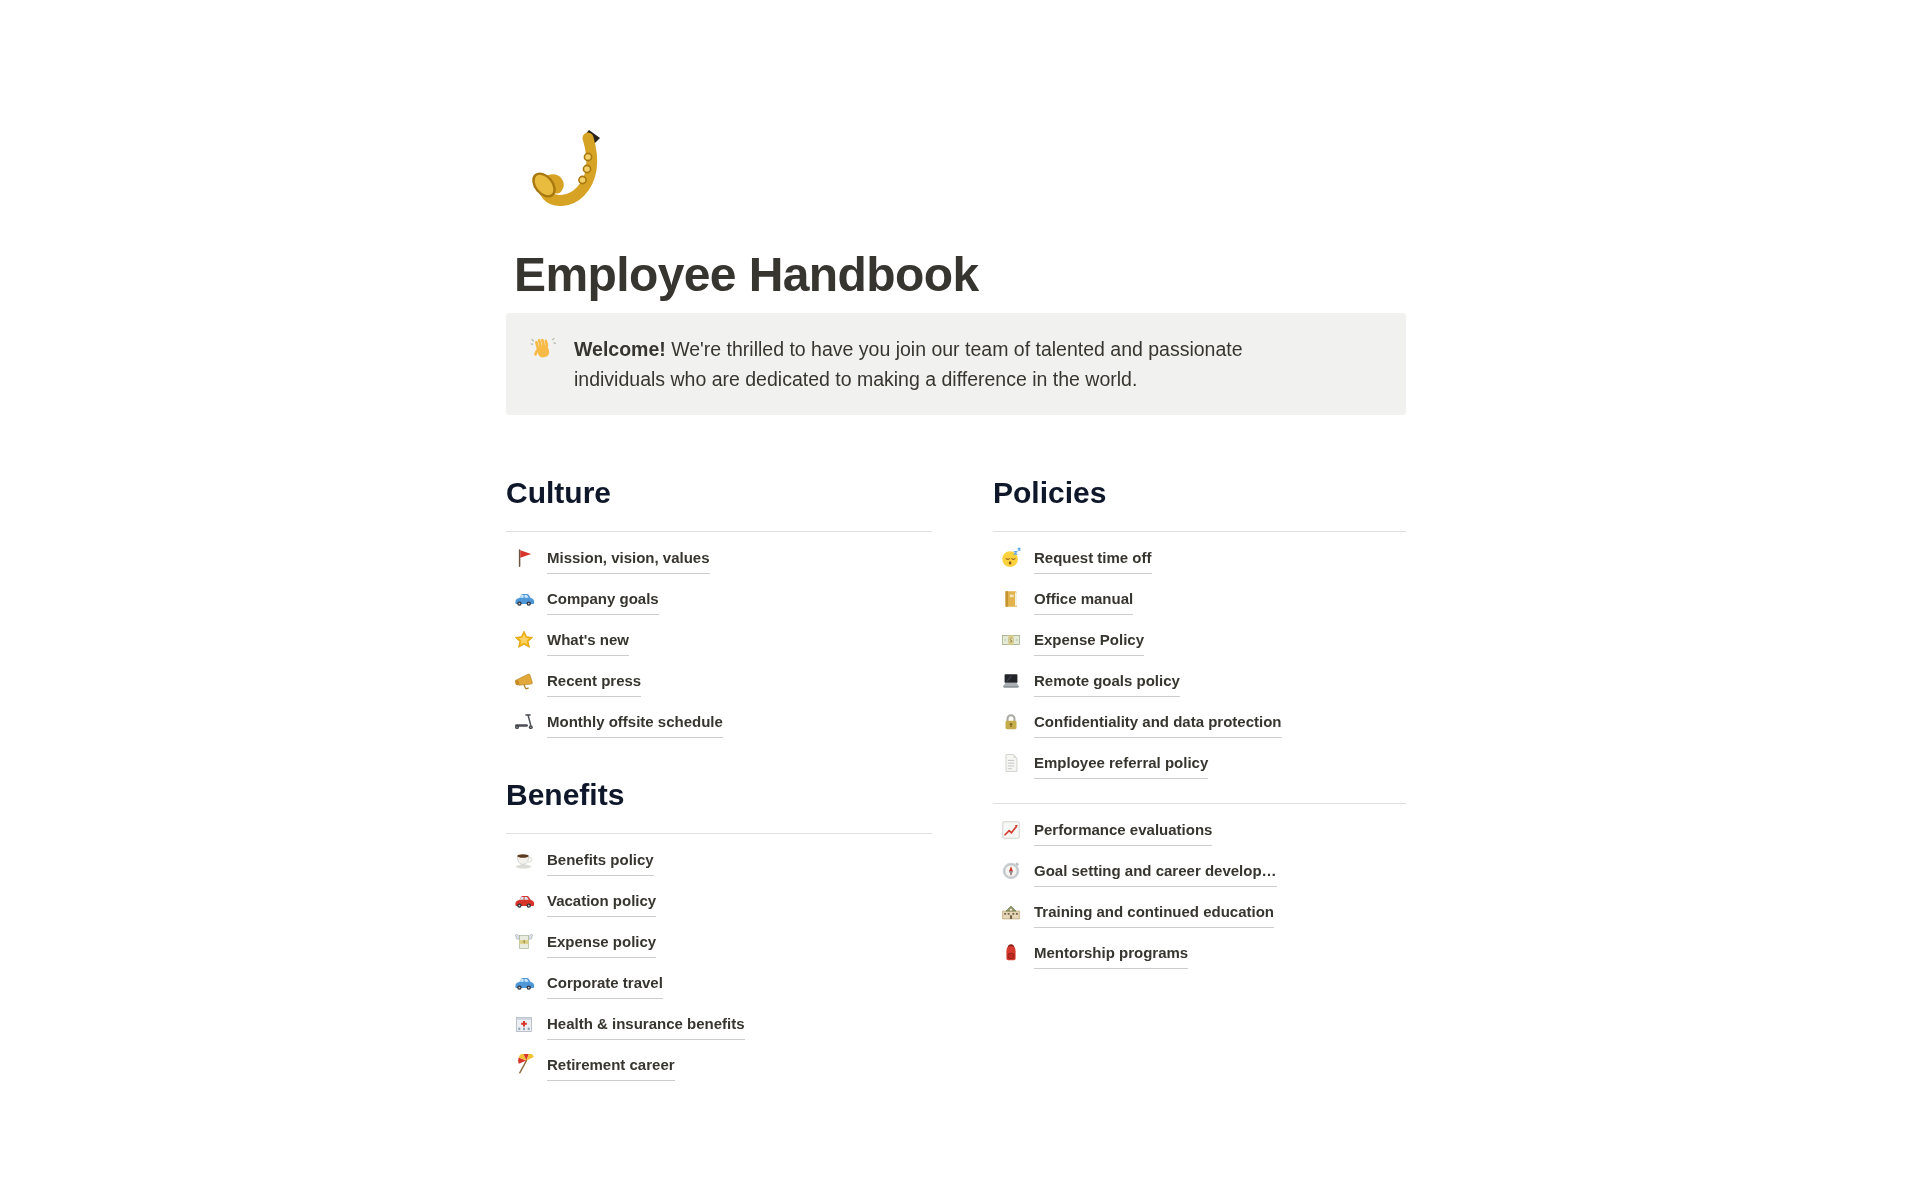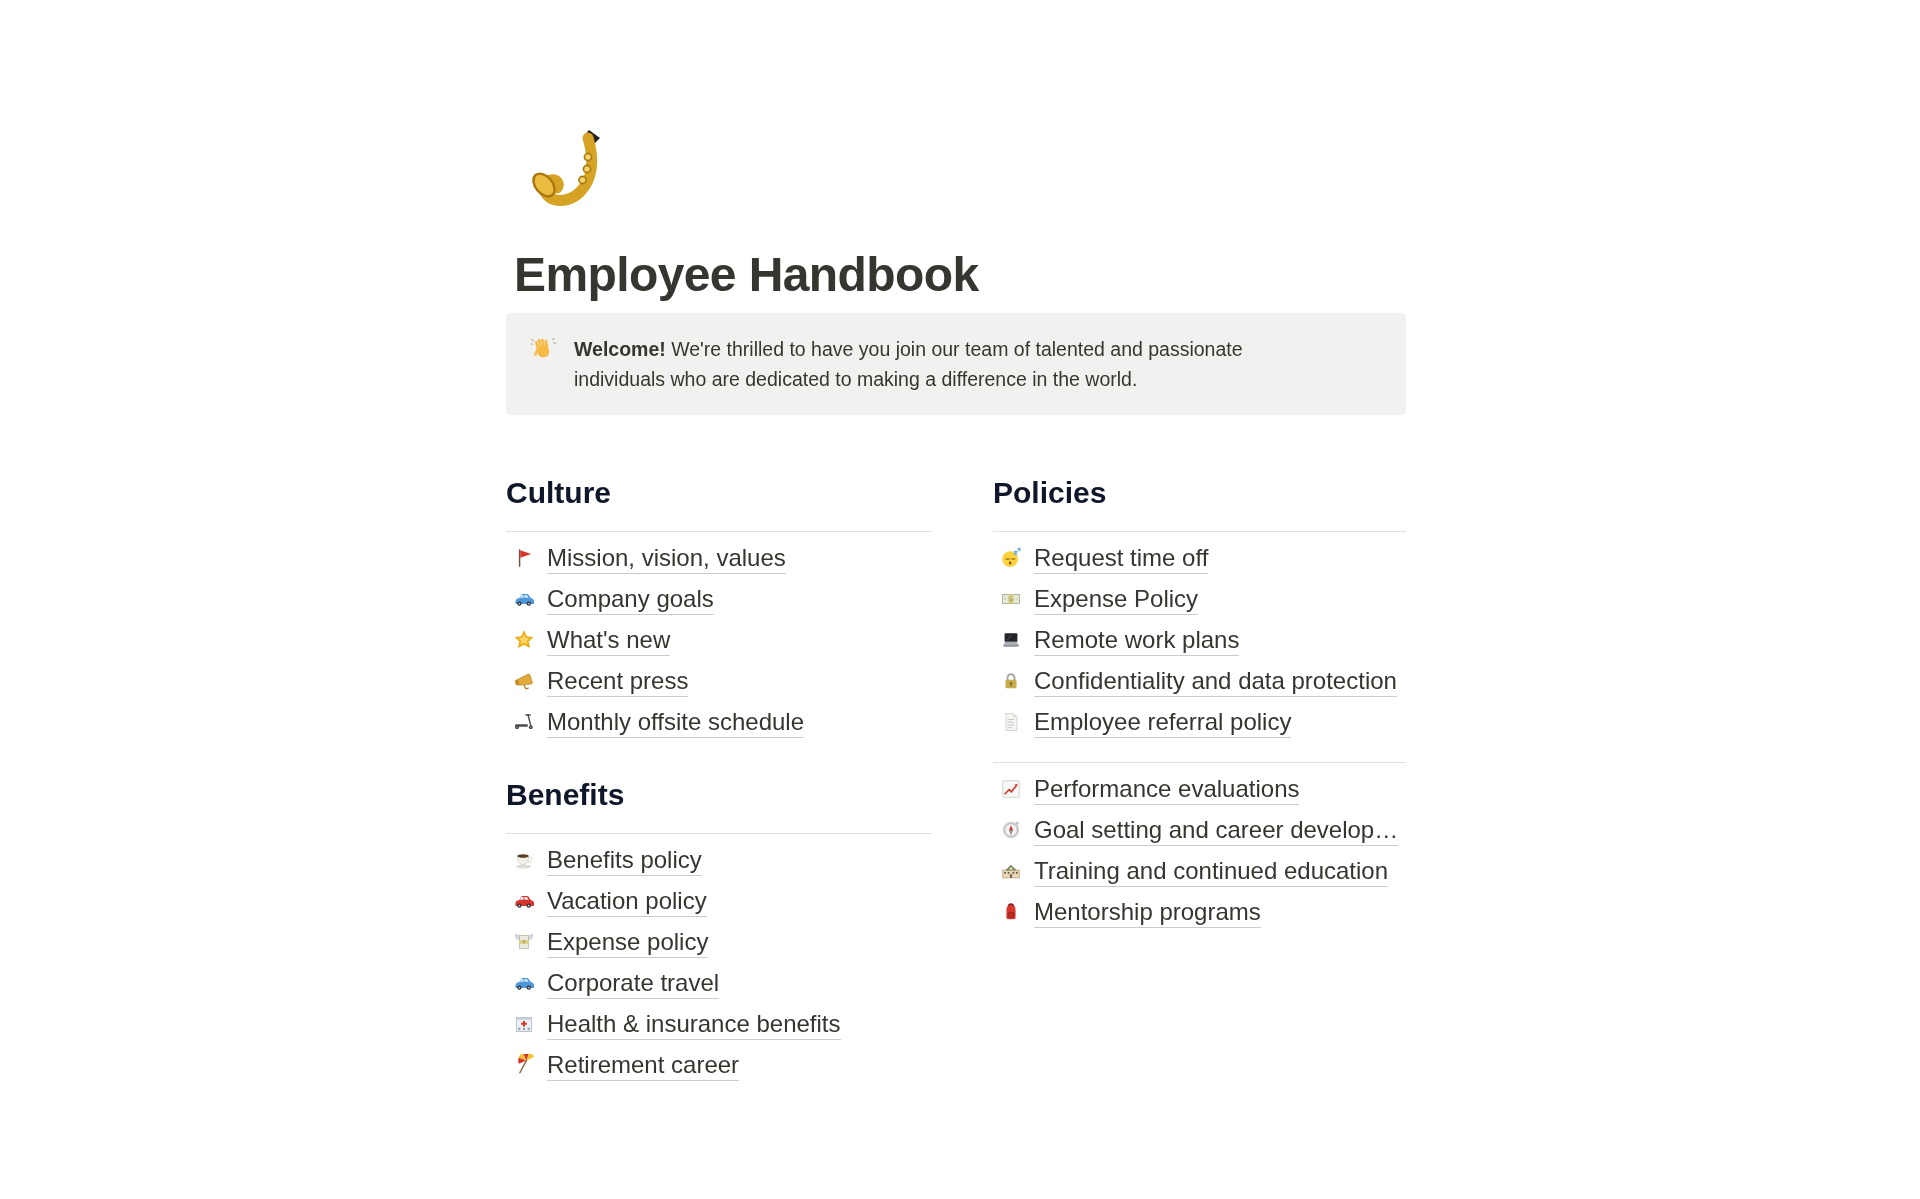--- a/index.html
+++ b/index.html
@@ -33,22 +33,23 @@
   .item{
     display:flex;align-items:center;padding:5px 0 5px 6px;cursor:pointer;
     color:#37352F;text-decoration:none;
   }
   .item .ico{
     width:24px;height:24px;flex:none;margin-right:11px;
     display:flex;align-items:center;justify-content:center;
   }
   .item .ico svg{width:22px;height:22px;display:block;}
   .item .lbl{
-    font-size:24px;line-height:30px;white-space:nowrap;
+    font-size:15px;line-height:30px;white-space:nowrap;
     border-bottom:1.5px solid rgba(55,53,47,0.25);
+    font-weight:bold;
   }
 </style>
 </head>
 <body>
 
 <div class="content">
 
   <div class="page-icon">
     <span>
       <svg viewBox="0 0 100 100">
@@ -259,40 +260,51 @@
                   <path d="M15.4 5 h3.2 l-3.2 2.8 h3.2"></path>
                   <path d="M19.8 1.4 h2.2 l-2.2 2 h2.2"></path>
                 </g>
               </svg>
             </span>
             <span class="lbl">Request time off</span>
           </a>
           <a class="item">
             <span class="ico">
               <svg viewBox="0 0 24 24">
+                <path d="M6 3.5 h10.6 q1.9 0 1.9 1.9 V20.5 H7.9 Q6 20.5 6 18.6 z" fill="#e2b24c"></path>
+                <rect x="16.4" y="4.8" width="2.1" height="14.6" fill="#f8f4e6"></rect>
+                <rect x="6" y="3.5" width="2.6" height="17" fill="#c2922f"></rect>
+                <rect x="10.6" y="7" width="4.4" height="3" rx="0.5" fill="#f3e3b8"></rect>
+              </svg>
+            </span>
+            <span class="lbl">Office manual</span>
+          </a>
+          <a class="item">
+            <span class="ico">
+              <svg viewBox="0 0 24 24">
                 <rect x="2.8" y="7" width="18.4" height="10" fill="#e4e9d8" stroke="#97a57f" stroke-width="0.8"></rect>
                 <rect x="9.2" y="7" width="5.6" height="10" fill="#dfd08a"></rect>
                 <ellipse cx="12" cy="12" rx="2.6" ry="3.4" fill="#efe6bb" stroke="#b3a558" stroke-width="0.6"></ellipse>
                 <text x="12" y="14.2" font-size="6" text-anchor="middle" fill="#7d7026" font-family="DejaVu Sans">$</text>
                 <circle cx="5.6" cy="12" r="1.1" fill="#c9d4b4"></circle>
                 <circle cx="18.4" cy="12" r="1.1" fill="#c9d4b4"></circle>
               </svg>
             </span>
             <span class="lbl">Expense Policy</span>
           </a>
           <a class="item">
             <span class="ico">
               <svg viewBox="0 0 24 24">
                 <rect x="5" y="4.5" width="14" height="9.5" rx="1" fill="#23242a"></rect>
                 <path d="M6.4 12.6 L11.6 6.2 h2 L8.4 12.6 z" fill="#3c3f49"></path>
                 <path d="M3.5 17.5 h17 l-2.4 -3.2 H5.9 z" fill="#aab0b6"></path>
                 <path d="M3.5 17.5 h17 v.9 a.9 .9 0 0 1 -.9 .9 H4.4 a.9 .9 0 0 1 -.9 -.9 z" fill="#8d949a"></path>
               </svg>
             </span>
-            <span class="lbl">Remote work plans</span>
+            <span class="lbl">Remote goals policy</span>
           </a>
           <a class="item">
             <span class="ico">
               <svg viewBox="0 0 24 24">
                 <path d="M8.2 11 V8.4 a3.8 3.8 0 0 1 7.6 0 V11" fill="none" stroke="#a9a9a4" stroke-width="2.2"></path>
                 <rect x="6" y="10.5" width="12" height="9.5" rx="1.6" fill="#c5ad4b"></rect>
                 <circle cx="12" cy="14.4" r="1.3" fill="#7d6a22"></circle>
                 <rect x="11.4" y="14.8" width="1.2" height="2.8" fill="#7d6a22"></rect>
               </svg>
             </span>

